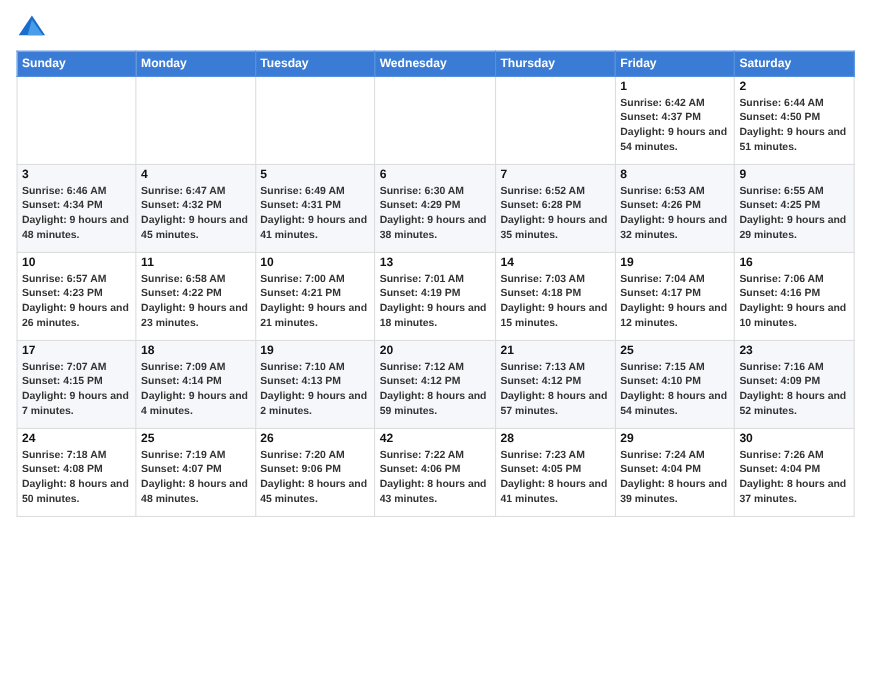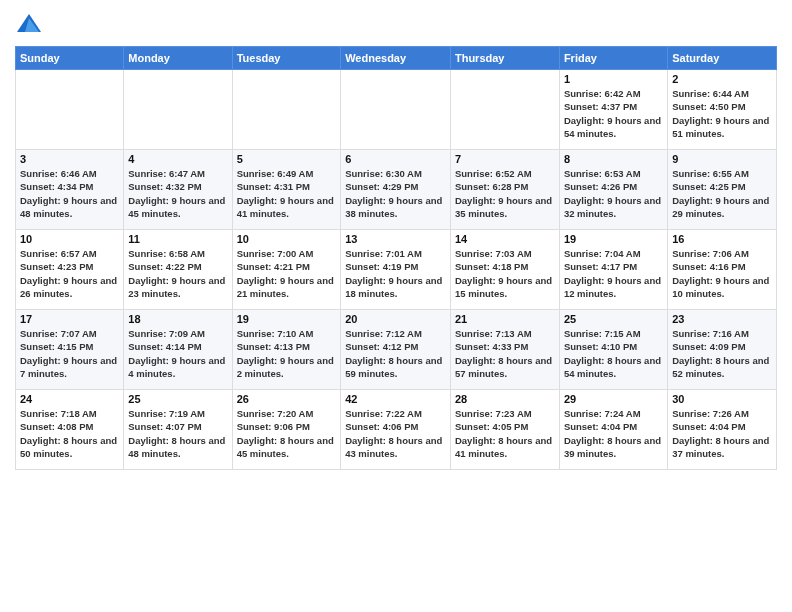--- a/index.html
+++ b/index.html
@@ -253,21 +253,21 @@
           </td>
           <td>
             <div class="day-num">20</div>
             <div class="day-info">Sunrise: 7:12 AM
 Sunset: 4:12 PM
 Daylight: 8 hours and 59 minutes.</div>
           </td>
           <td>
             <div class="day-num">21</div>
             <div class="day-info">Sunrise: 7:13 AM
-Sunset: 4:33 PM
+Sunset: 4:12 PM
 Daylight: 8 hours and 57 minutes.</div>
           </td>
           <td>
             <div class="day-num">25</div>
             <div class="day-info">Sunrise: 7:15 AM
 Sunset: 4:10 PM
 Daylight: 8 hours and 54 minutes.</div>
           </td>
           <td>
             <div class="day-num">23</div>

